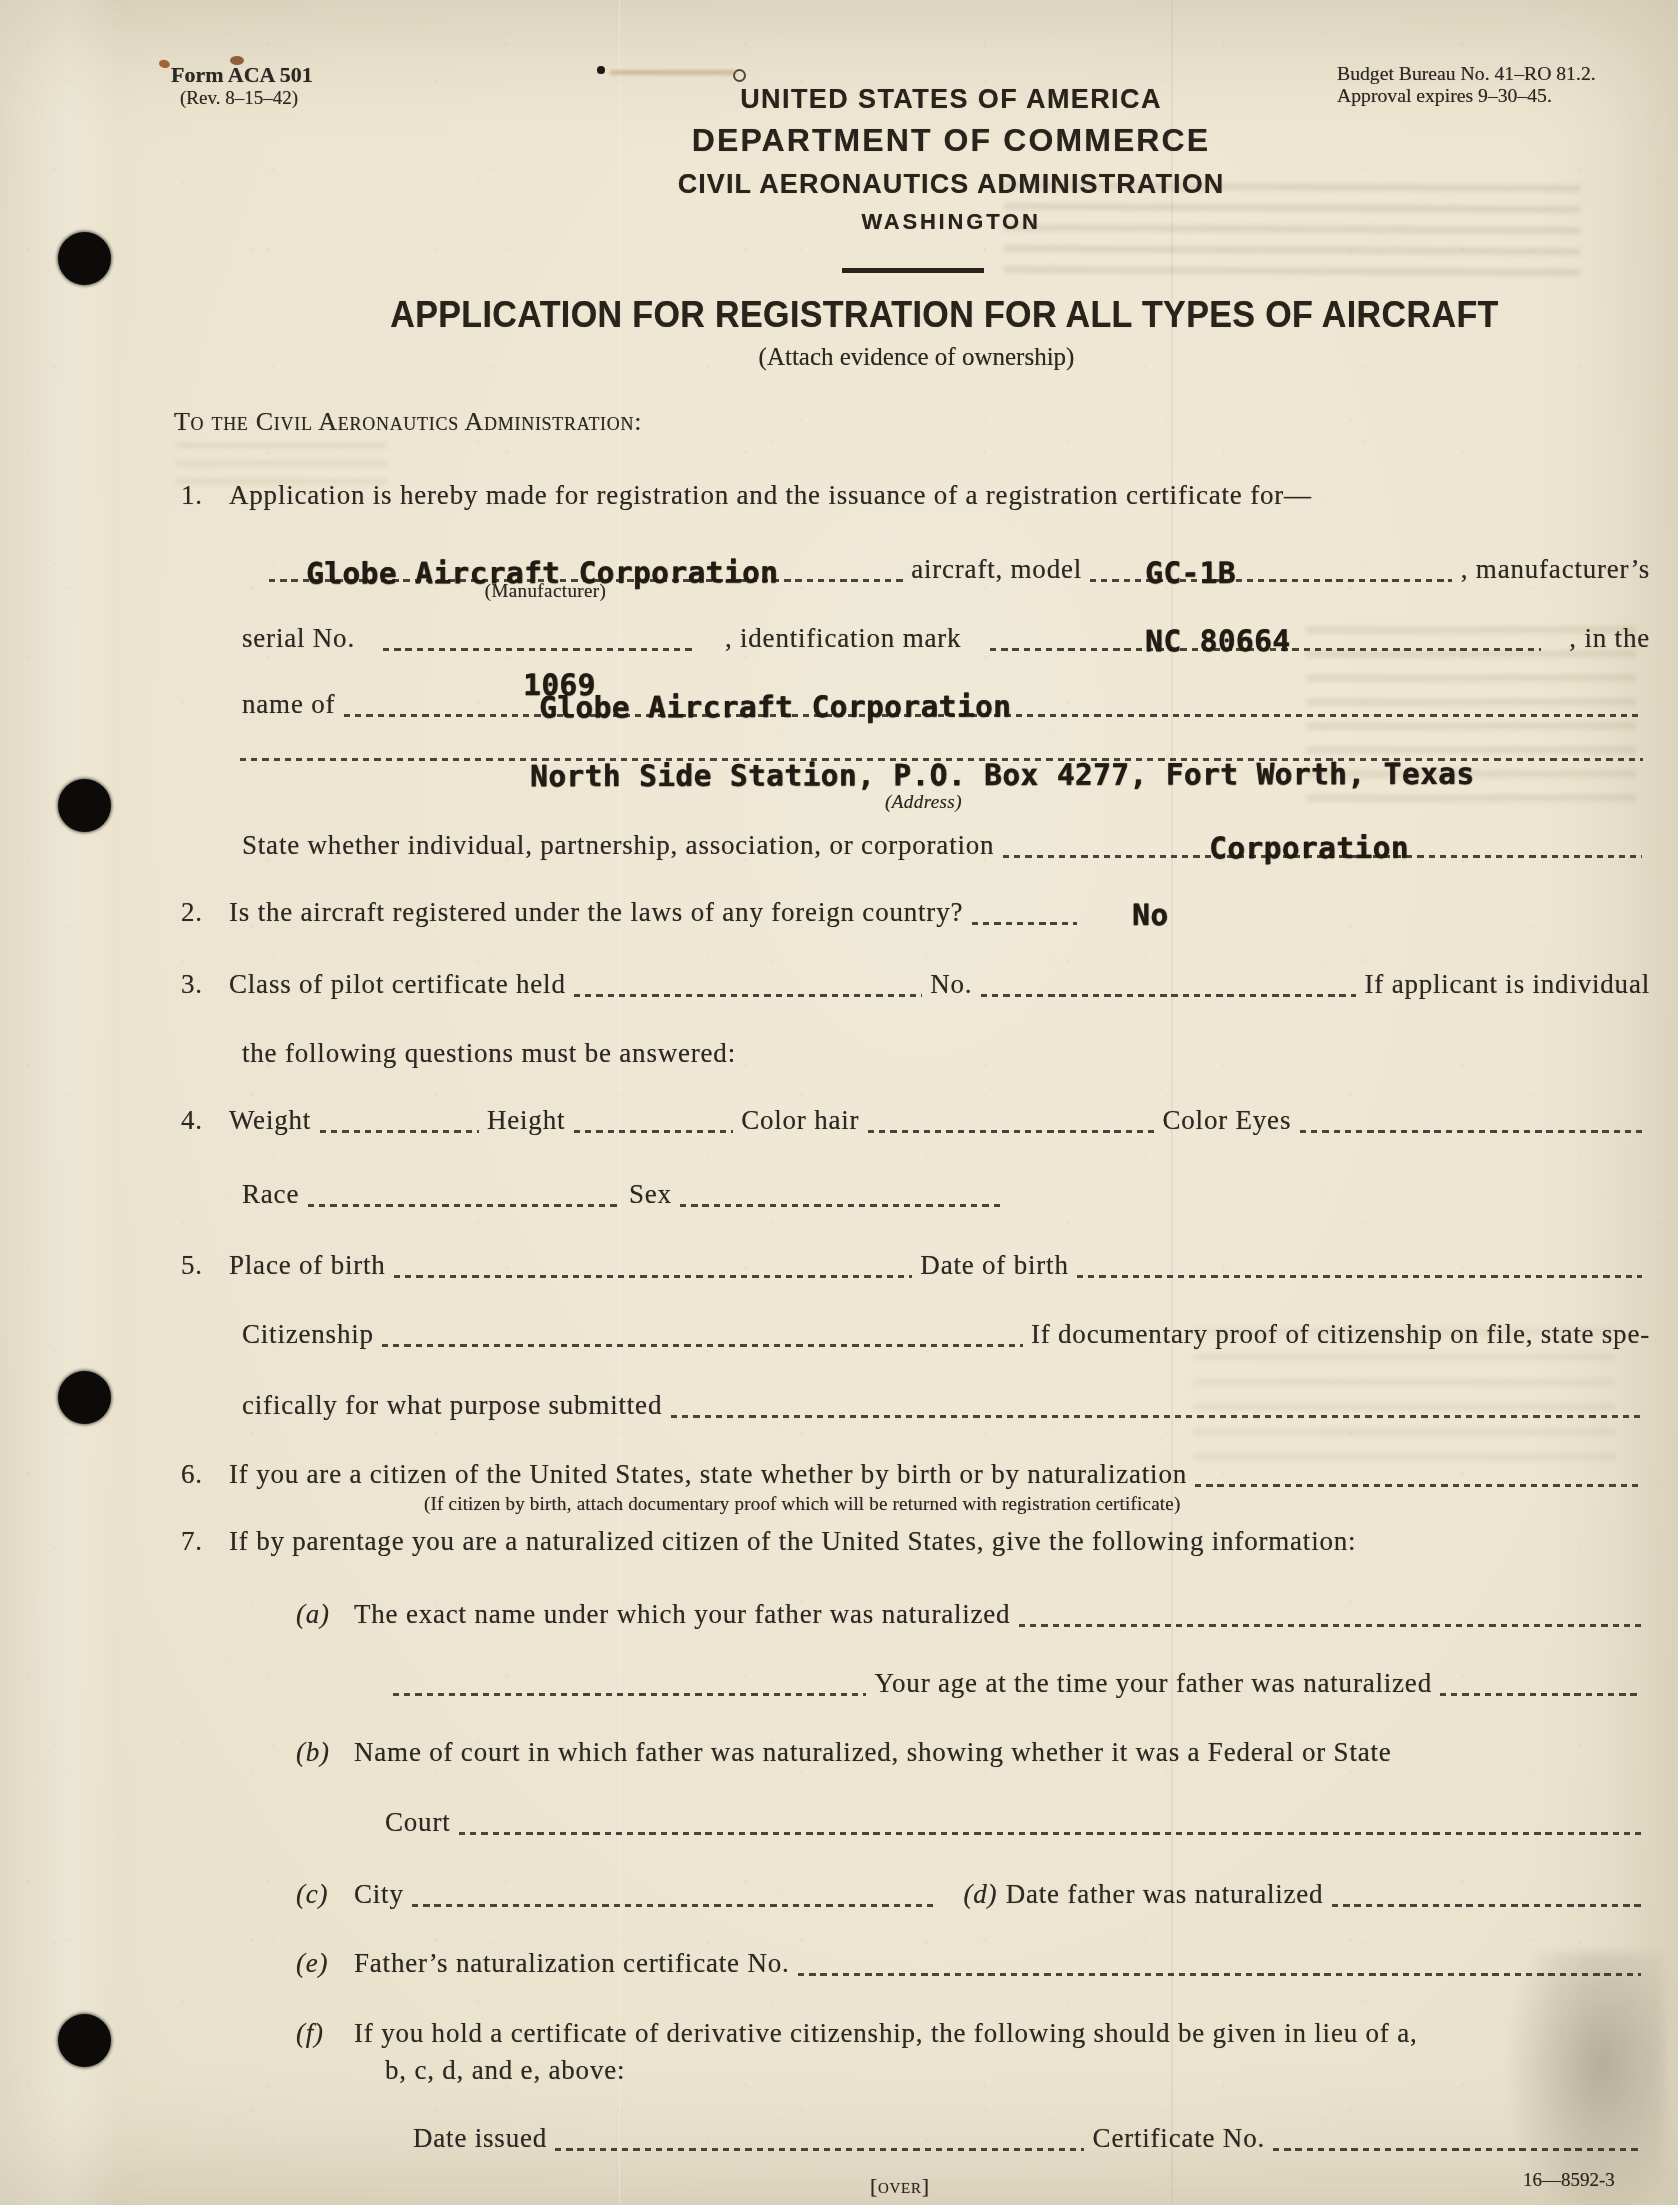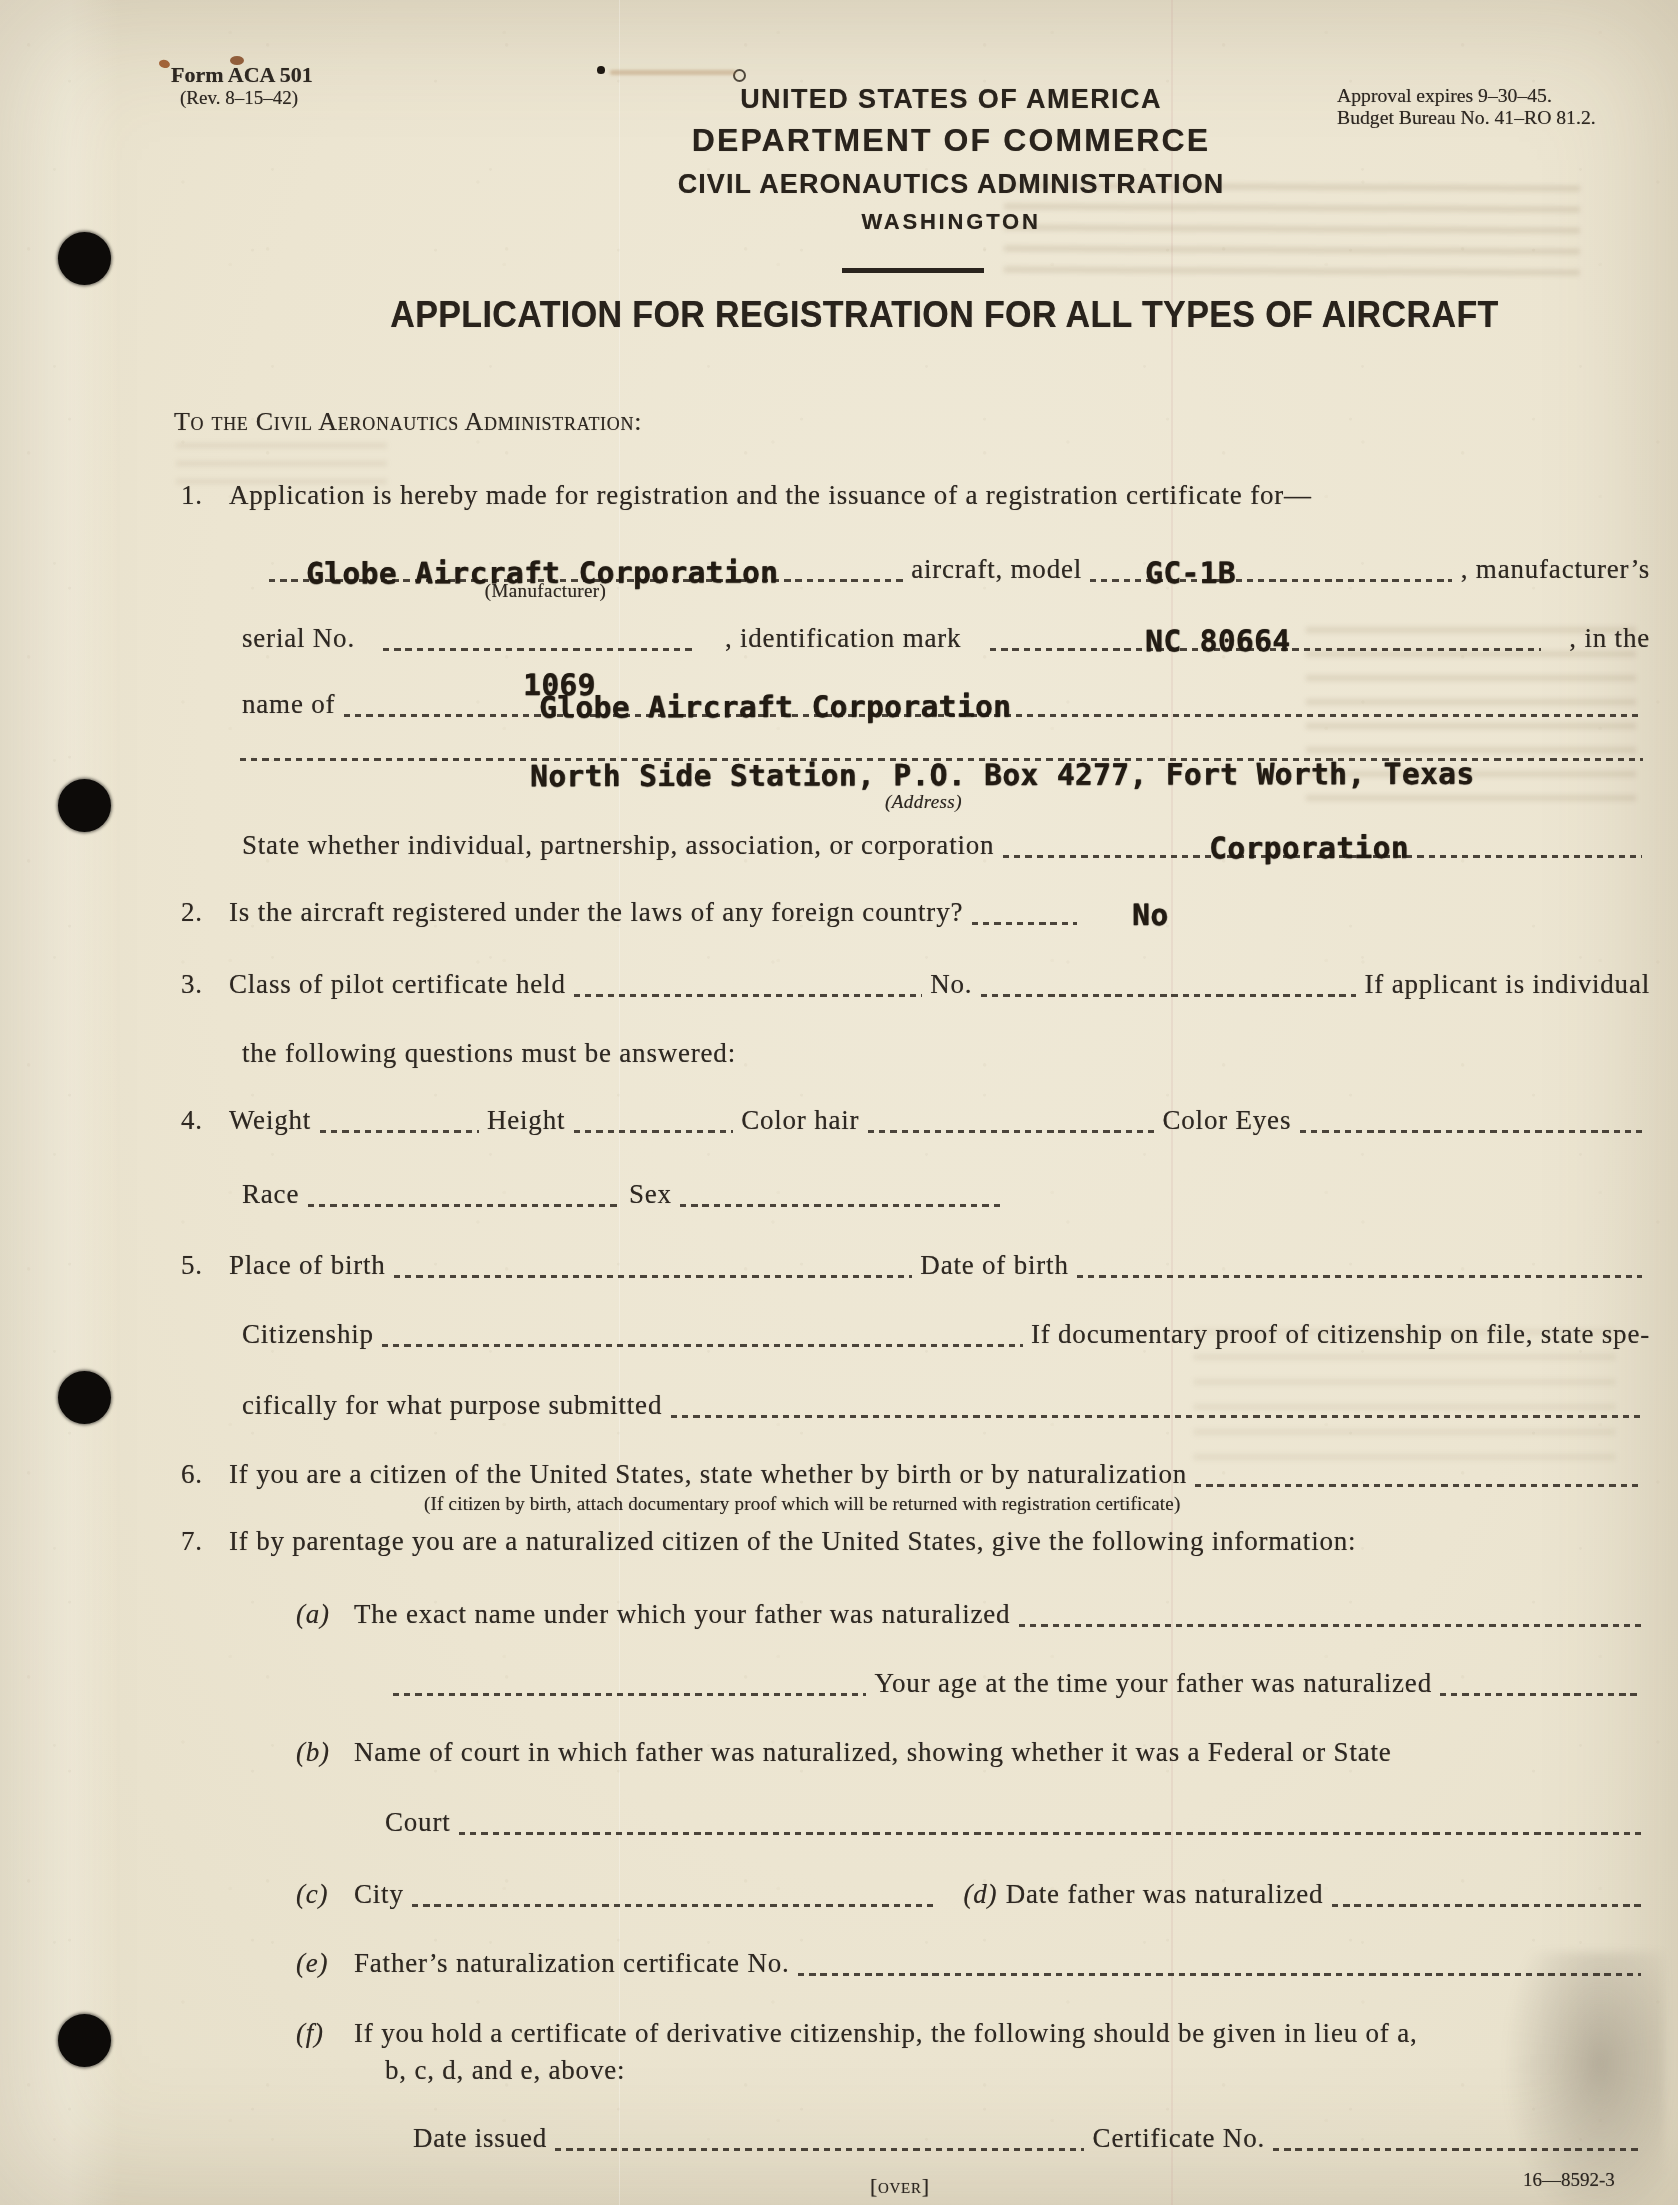--- a/index.html
+++ b/index.html
@@ -69,32 +69,33 @@
   <div class="speck" style="left:733px;top:69px;width:9px;height:9px;border:2.1px solid rgba(40,32,24,.8);background:transparent;"></div>
   <div class="speck" style="left:610px;top:70px;width:126px;height:4.9px;border-radius:2.8px;background:rgba(160,110,55,.3);filter:blur(1.4px);"></div>
 
   <div class="hole" style="top:232px;"></div>
   <div class="hole" style="top:779px;"></div>
   <div class="hole" style="top:1371px;"></div>
   <div class="hole" style="top:2014px;"></div>
 
   <div class="abs" style="left:171px;top:62px;font-size:22px;font-weight:700;">Form ACA 501</div>
   <div class="abs" style="left:180px;top:87px;font-size:19px;">(Rev. 8–15–42)</div>
-  <div class="abs" style="left:1337px;top:62px;font-size:19.7px;margin-top:44px;">Budget Bureau No. 41–RO 81.2.</div>
+  <div class="abs" style="left:1337px;top:62px;font-size:19.7px;">Budget Bureau No. 41–RO 81.2.</div>
   <div class="abs" style="left:1337px;top:84px;font-size:19.7px;">Approval expires 9–30–45.</div>
 
   <div class="abs sans hdrc" style="top:84px;font-size:27px;letter-spacing:1.4px;">UNITED STATES OF AMERICA</div>
   <div class="abs sans hdrc" style="top:122px;font-size:32px;letter-spacing:2.1px;">DEPARTMENT OF COMMERCE</div>
   <div class="abs sans hdrc" style="top:169px;font-size:27px;letter-spacing:1.1px;">CIVIL AERONAUTICS ADMINISTRATION</div>
   <div class="abs sans hdrc" style="top:209px;font-size:22px;letter-spacing:2.8px;">WASHINGTON</div>
   <div class="rule" style="left:842px;top:268px;width:142px;height:4.9px;"></div>
 
   <div class="abs sans" style="left:173px;top:294px;width:1475px;text-align:center;font-size:37px;letter-spacing:0.4px;">
     <span class="squeeze">APPLICATION FOR REGISTRATION FOR ALL TYPES OF AIRCRAFT</span>
   </div>
+  <div class="abs" style="left:179px;top:343px;width:1475px;text-align:center;font-size:25px;">(Attach evidence of ownership)</div>
   <div class="abs smallcaps" style="left:174px;top:407px;font-size:26px;letter-spacing:0.7px;">To the Civil Aeronautics Administration:</div>
 
   <div class="row" style="left:181px;top:479px;width:1468px;">
     <span class="num">1.</span>
     <span class="lbl">Application is hereby made for registration and the issuance of a registration certificate for—</span>
   </div>
 
   <div class="row" style="left:261px;top:553px;width:1389px;">
     <span class="fill" style="flex-grow:8.4;"></span>
     <span class="lbl">aircraft, model</span>

